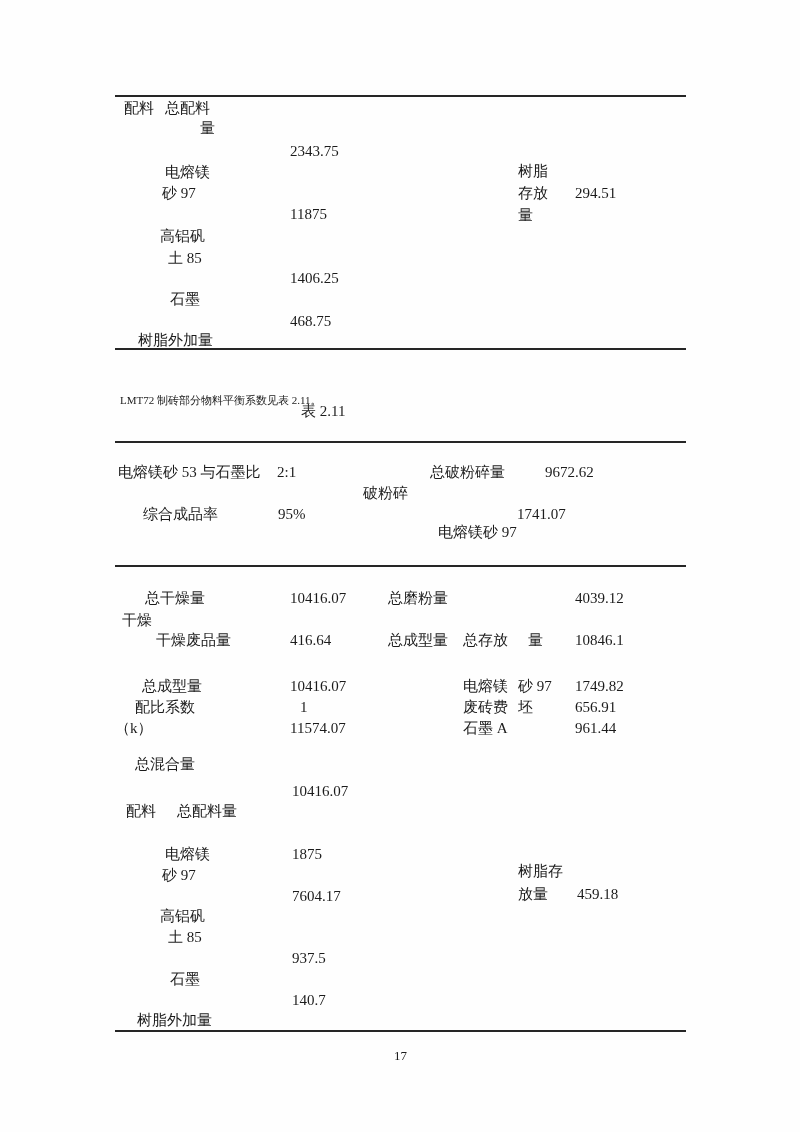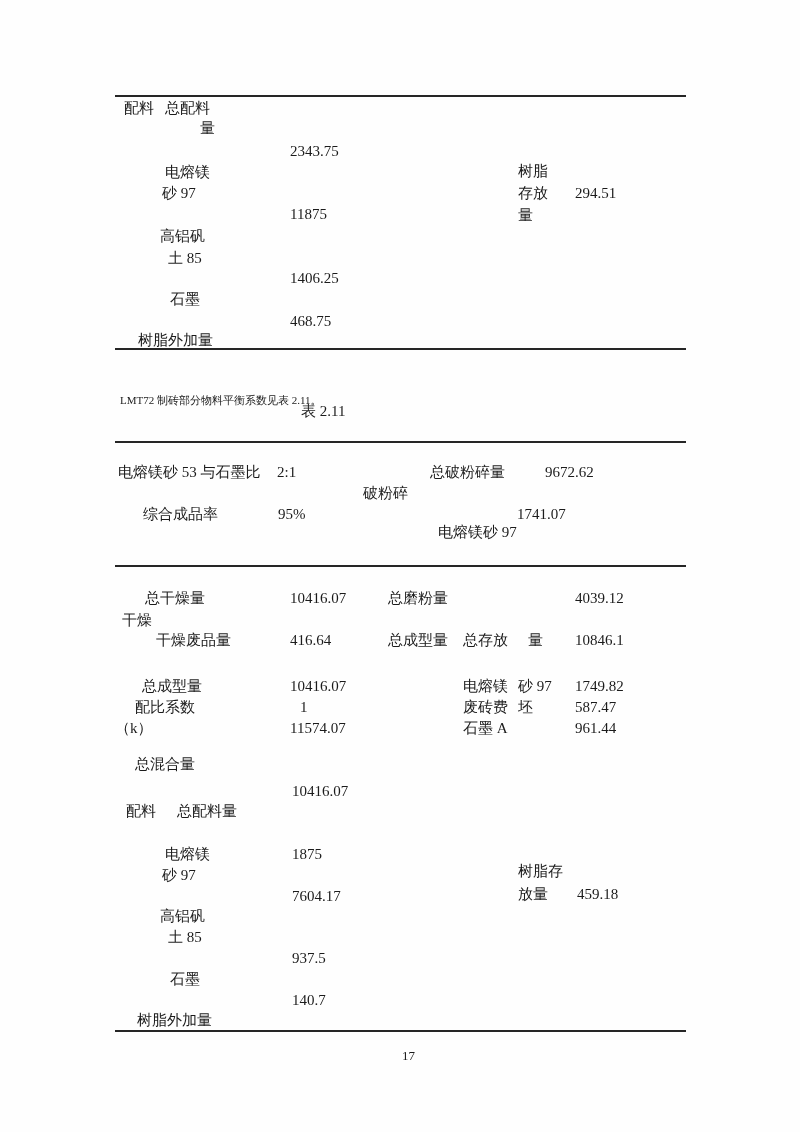--- a/index.html
+++ b/index.html
@@ -13,21 +13,21 @@
   }
   .t{
     position:absolute;
     white-space:nowrap;
     font-size:15px;
     line-height:20px;
     color:#1b1b1b;
   }
   .para{font-size:11px;margin-top:30px;}
   .cap{font-weight:normal;font-size:15px;}
-  .pgnum{font-size:13px;margin-left:8px;}
+  .pgnum{font-size:13px;}
   .rule{
     position:absolute;
     left:115px;width:571px;height:2px;
     background:#262626;
   }
 </style>
 </head>
 <body>
 
 <div class="page">
@@ -100,21 +100,21 @@
   <span class="t" style="left:142px;top:676px">总成型量</span>
   <span class="t" style="left:290px;top:676px">10416.07</span>
   <span class="t" style="left:463px;top:676px">电熔镁</span>
   <span class="t" style="left:518px;top:676px">砂 97</span>
   <span class="t" style="left:575px;top:676px">1749.82</span>
 
   <span class="t" style="left:135px;top:697px">配比系数</span>
   <span class="t" style="left:300px;top:697px">1</span>
   <span class="t" style="left:463px;top:697px">废砖费</span>
   <span class="t" style="left:518px;top:697px">坯</span>
-  <span class="t" style="left:575px;top:697px">587.47</span>
+  <span class="t" style="left:575px;top:697px">656.91</span>
 
   <span class="t" style="left:115px;top:718px">（k）</span>
   <span class="t" style="left:290px;top:718px">11574.07</span>
   <span class="t" style="left:463px;top:718px">石墨 A</span>
   <span class="t" style="left:575px;top:718px">961.44</span>
 
   <span class="t" style="left:135px;top:754px">总混合量</span>
 
   <span class="t" style="left:292px;top:781px">10416.07</span>
 

